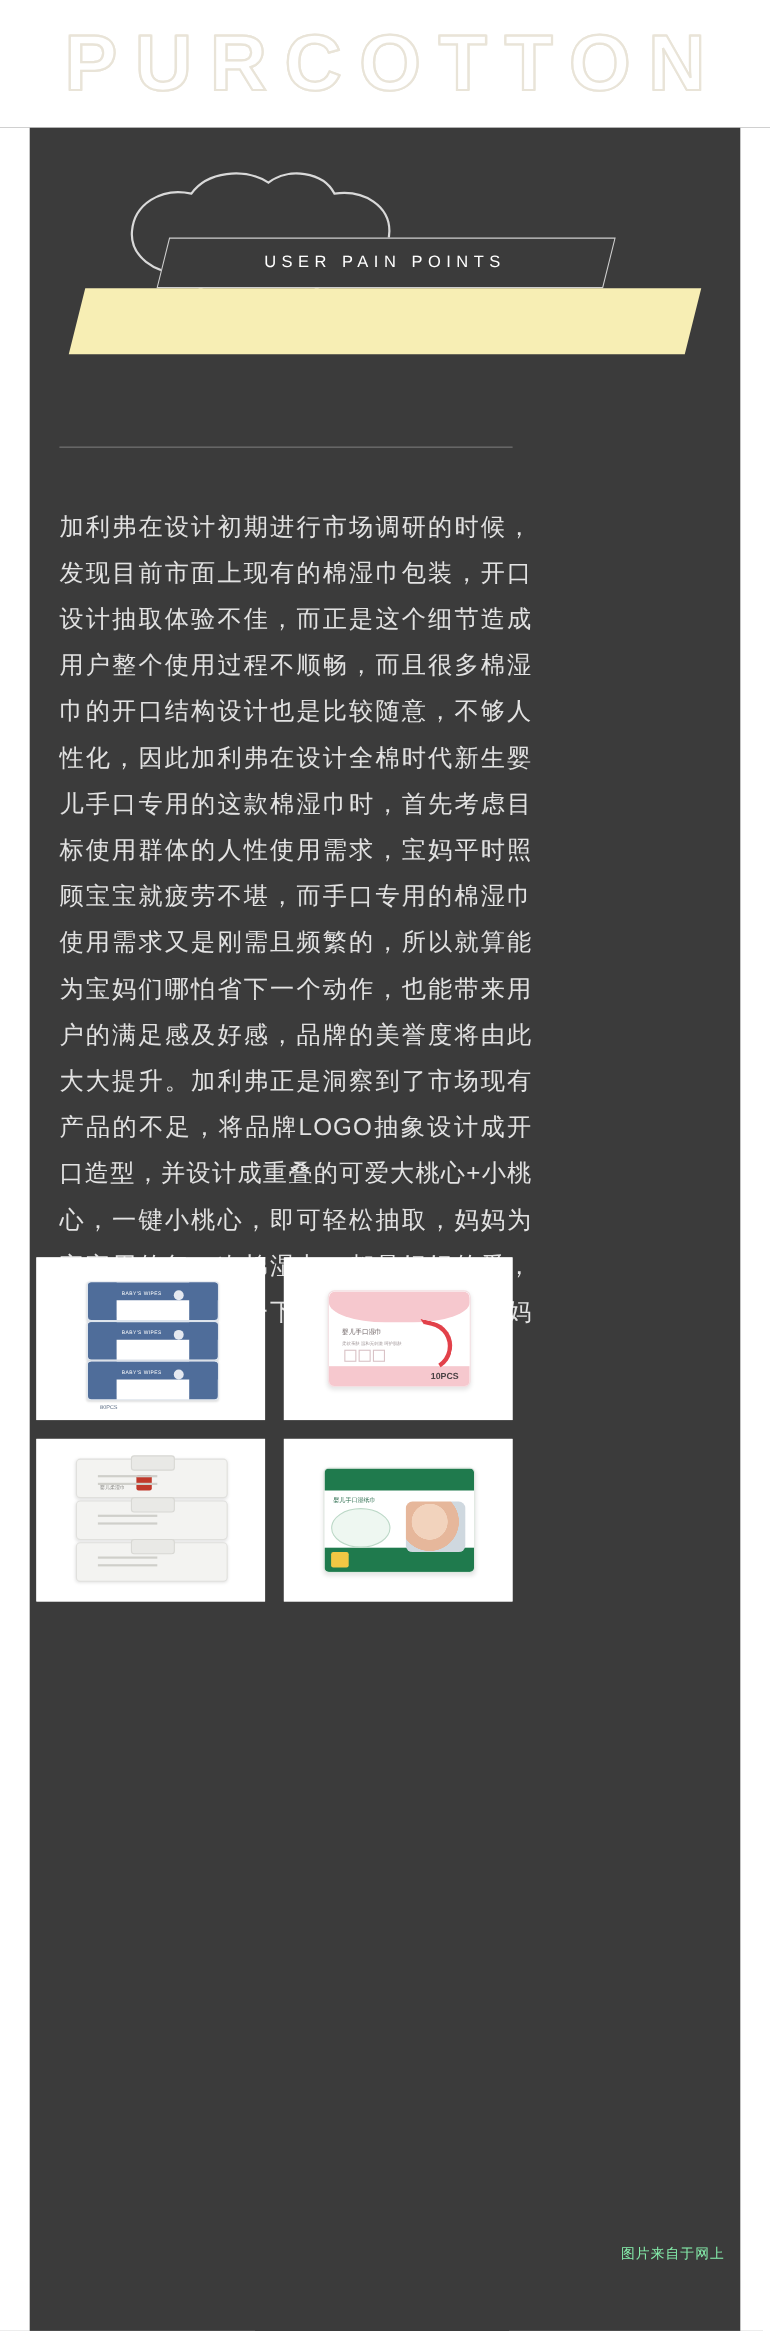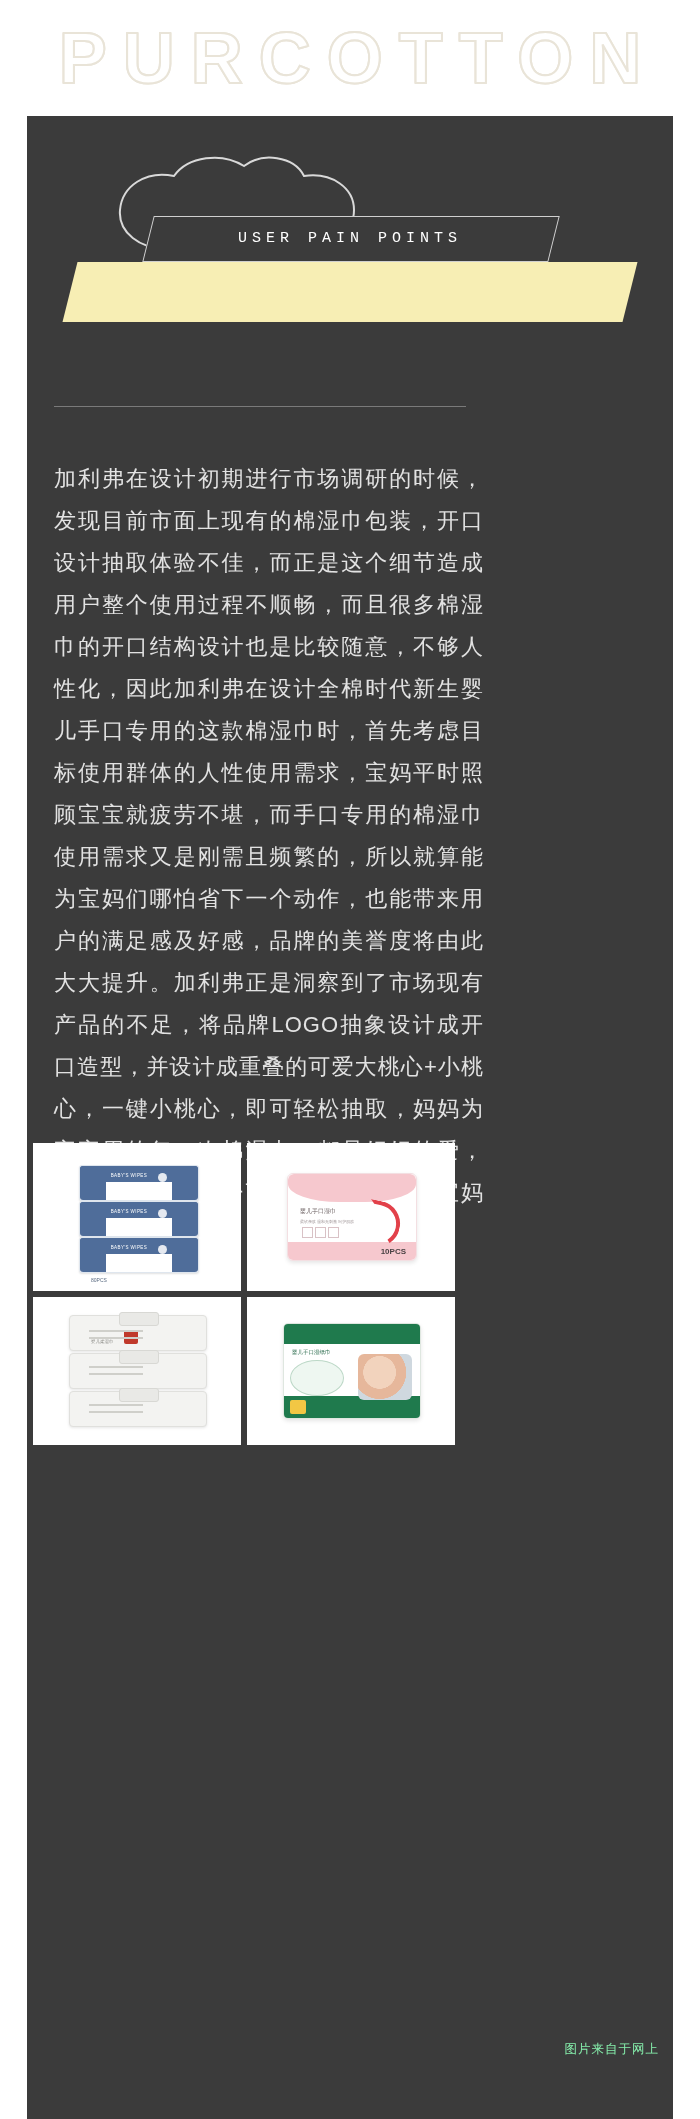--- a/index.html
+++ b/index.html
@@ -86,21 +86,21 @@
     left: 148px;
     top: 66px;
     width: 404px;
     height: 44px;
     display: flex;
     align-items: center;
     justify-content: center;
     color: #ffffff;
     font-size: 15px;
     letter-spacing: 5px;
-    font-family: Liberation Mono, monospace;
+    font-family: Liberation Sans, sans-serif;
     text-align: right;
   }
   .banner {
     position: absolute;
     left: 70px;
     top: 112px;
     width: 560px;
     height: 60px;
     background: #f7eeb4;
     transform: skewX(-14deg);
@@ -146,21 +146,21 @@
   }
 
   
   .grid {
     position: absolute;
     left: 33px;
     top: 1143px;
     width: 634px;
     display: flex;
     flex-wrap: wrap;
-    gap: 6px;
+    gap: 17px;
   }
   .cell {
     width: 208px;
     height: 148px;
     background: #ffffff;
     position: relative;
     overflow: hidden;
   }
   .grid .cell:nth-child(odd) { margin-left: 0; }
 

